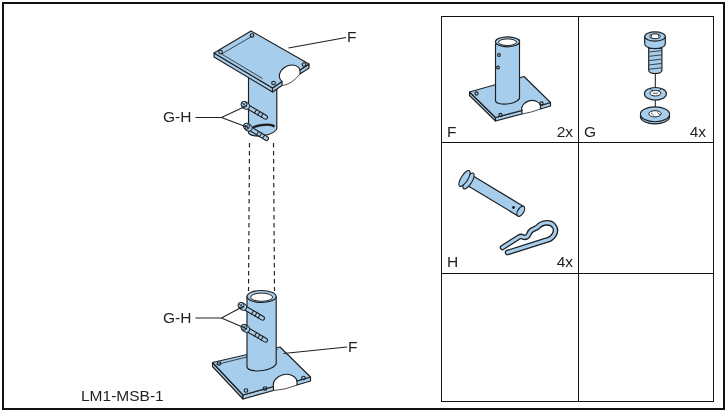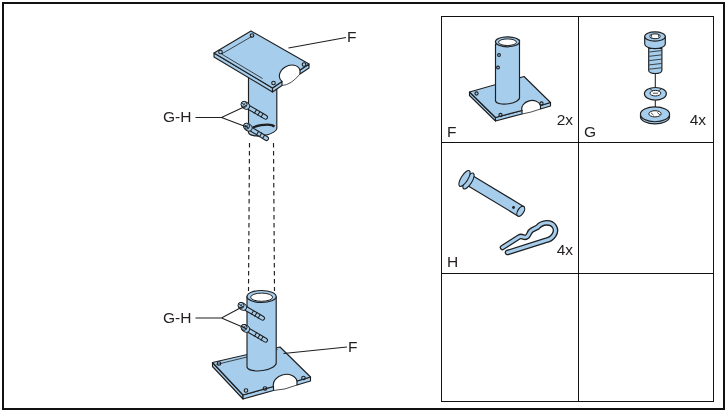--- a/index.html
+++ b/index.html
@@ -39,21 +39,21 @@
   .gh1 { position:absolute; left:0; top:124.6px; width:100%; height:1.6px; background:#111; }
   .gh2 { position:absolute; left:0; top:255.6px; width:100%; height:1.6px; background:#111; }
   .cell { position:absolute; box-sizing:border-box; }
   .c1 { left:0;      top:0;      width:137px; height:126px; }
   .c2 { left:137px;  top:0;      width:133px; height:126px; }
   .c3 { left:0;      top:126px;  width:137px; height:130px; }
   .c4 { left:137px;  top:126px;  width:133px; height:130px; }
   .c5 { left:0;      top:257px;  width:137px; height:126px; }
   .c6 { left:137px;  top:257px;  width:133px; height:126px; }
   .pid  { position:absolute; left:5px;  bottom:2px; font-size:15.5px; color:#231f20; }
-  .pqty { position:absolute; right:6px; bottom:14px; font-size:15.5px; color:#231f20; }
+  .pqty { position:absolute; right:6px; bottom:2px; font-size:15.5px; color:#231f20; }
 </style>
 </head>
 <body>
 
 <div class="canvas">
 
   <div class="frame"></div>
 
   <svg class="art" width="728" height="416" viewBox="0 0 728 416">
 
@@ -183,20 +183,21 @@
       <path class="wireO" d="M 502.5 247.5 L 519 237 C 522 235 523.5 238.5 526.5 237 C 529.5 235.5 528.5 232 532 230 L 537.5 227.2 A 10.5 8.5 -25 1 1 545.5 240.5 L 507.5 252.5"></path>
       <path class="wireI" d="M 502.5 247.5 L 519 237 C 522 235 523.5 238.5 526.5 237 C 529.5 235.5 528.5 232 532 230 L 537.5 227.2 A 10.5 8.5 -25 1 1 545.5 240.5 L 507.5 252.5"></path>
     </g>
   </svg>
 
   <span class="lbl" style="left:347px; top:28px;">F</span>
   <span class="lbl" style="left:163px; top:108px;">G-H</span>
   <span class="lbl" style="left:163px; top:309px;">G-H</span>
   <span class="lbl" style="left:348px; top:338px;">F</span>
 
+  <span class="lbl" style="left:81px; top:387px;">LM1-MSB-1</span>
 
   <div class="grid">
     <div class="gv"></div>
     <div class="gh1"></div>
     <div class="gh2"></div>
 
     <div class="cell c1">
       <span class="pid">F</span>
       <span class="pqty">2x</span>
     </div>

